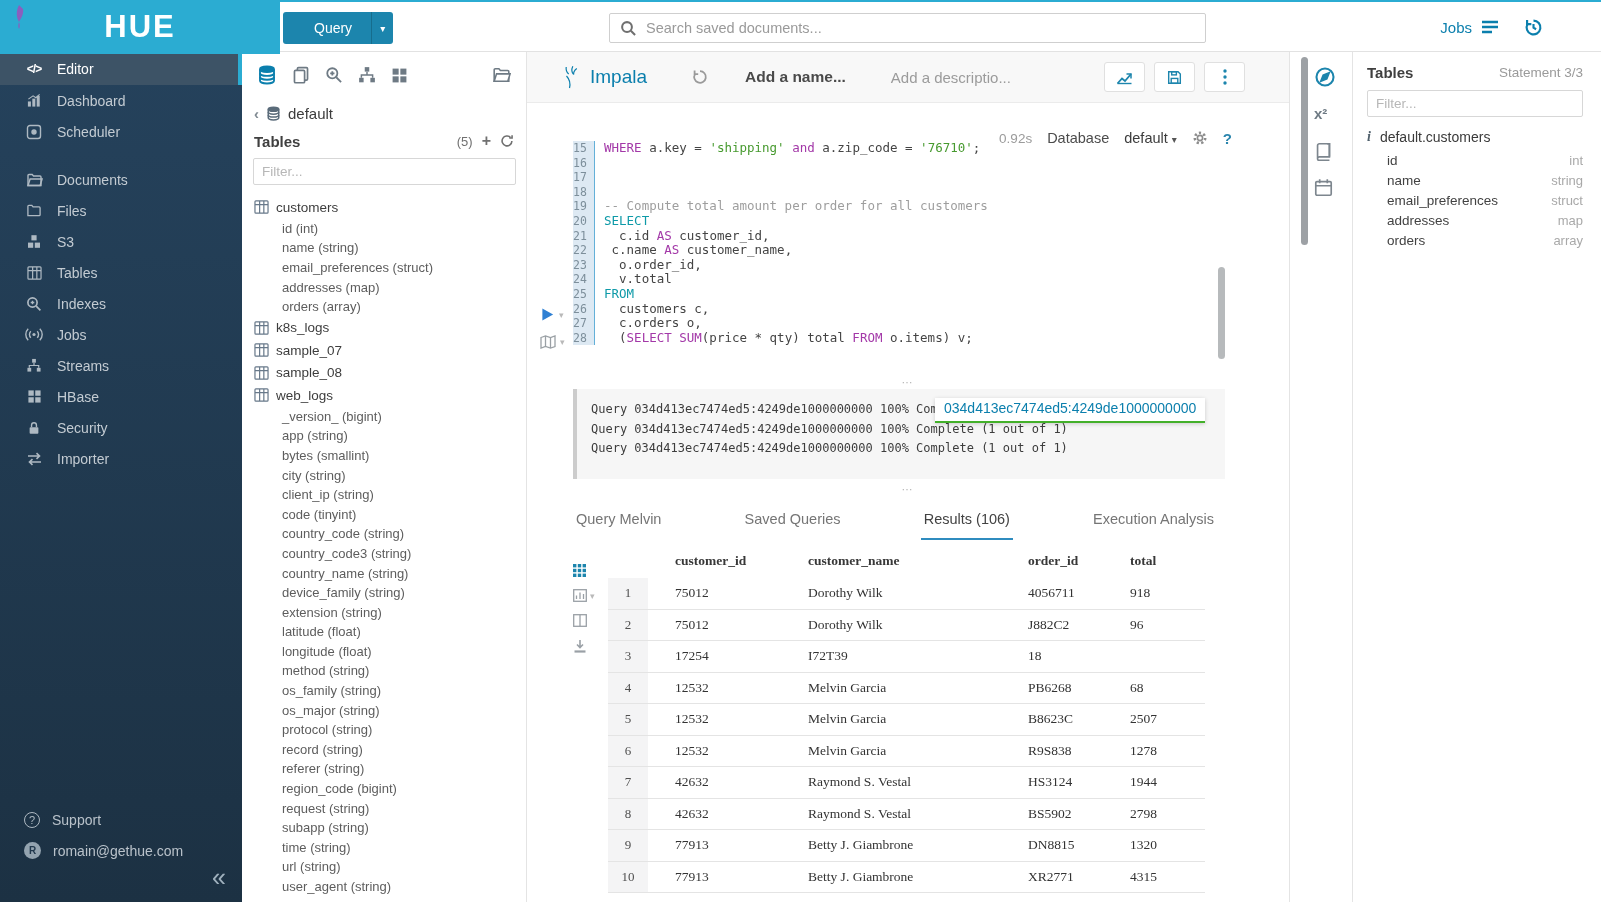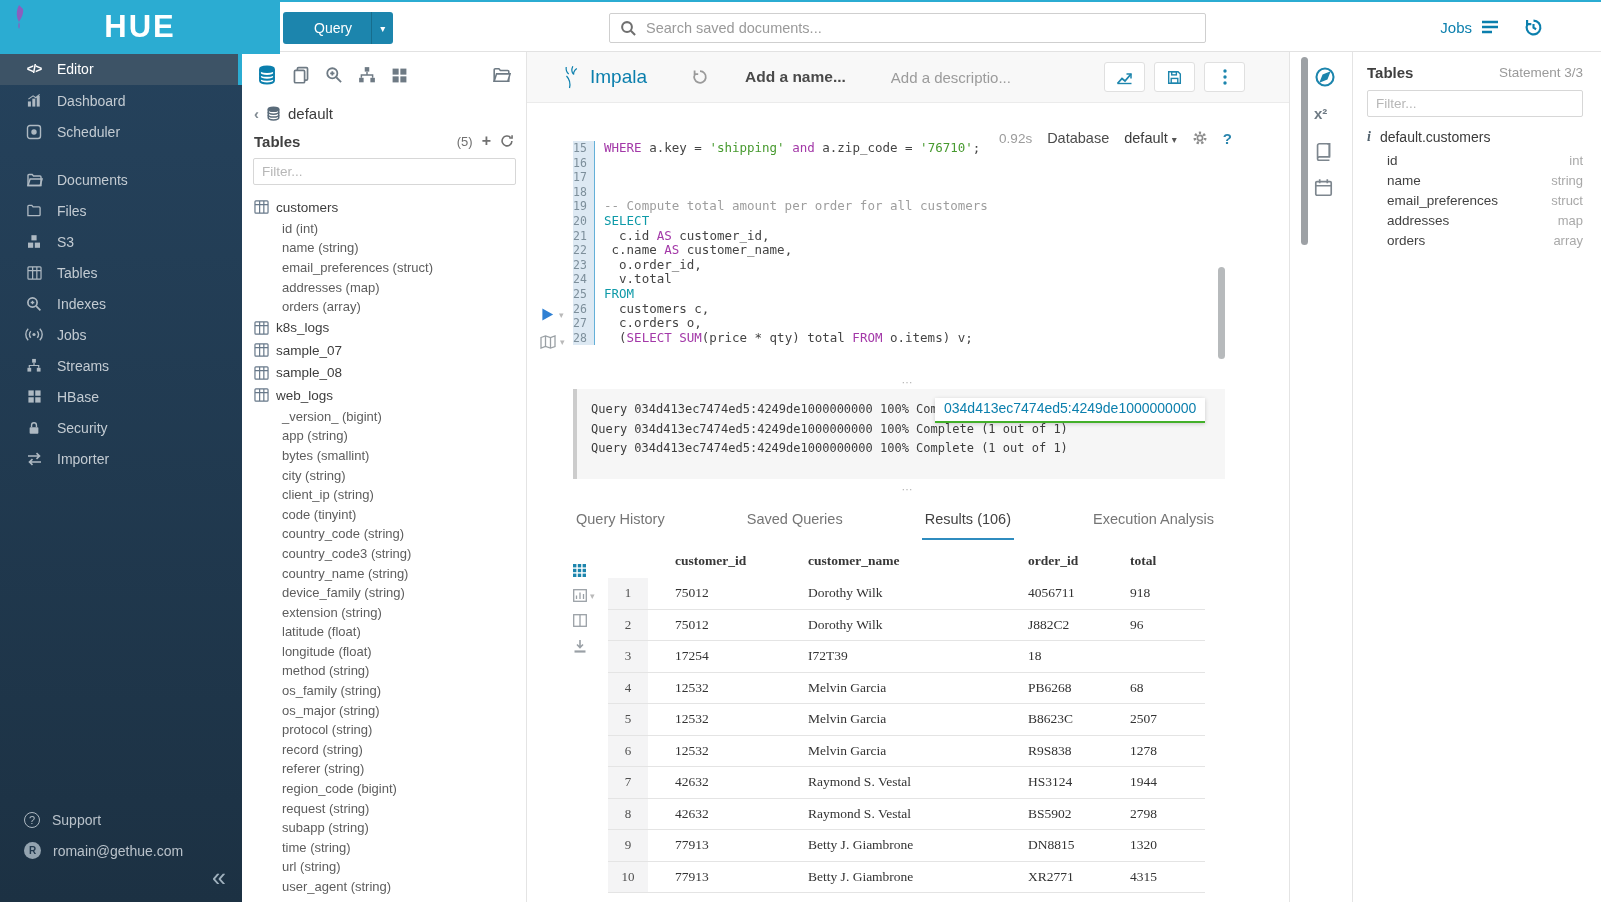--- a/index.html
+++ b/index.html
@@ -613,21 +613,21 @@
     <div class="log-box" id="log-box">
         <div class="log-line">Query 034d413ec7474ed5:4249de1000000000 100% Complete (1 out of 1)</div>
         <div class="log-line">Query 034d413ec7474ed5:4249de1000000000 100% Complete (1 out of 1)</div>
         <div class="log-line">Query 034d413ec7474ed5:4249de1000000000 100% Complete (1 out of 1)</div>
       </div>
     <div class="log-tooltip">034d413ec7474ed5:4249de1000000000</div>
 
     <div class="resize-handle rh2">⋯</div>
 
     <div class="tabs" id="tabs">
-        <span class="tab">Query History</span>
+        <span class="tab">Query Melvin</span>
         <span class="tab">Saved Queries</span>
         <span class="tab active">Results (106)</span>
         <span class="tab">Execution Analysis</span>
       </div>
 
     <div class="results-rail">
       <span class="r-item act">
           <svg width="13" height="13" viewBox="0 0 13 13" fill="currentColor">
             <rect x="0" y="0" width="3.4" height="3.4"></rect>
             <rect x="4.8" y="0" width="3.4" height="3.4"></rect>

